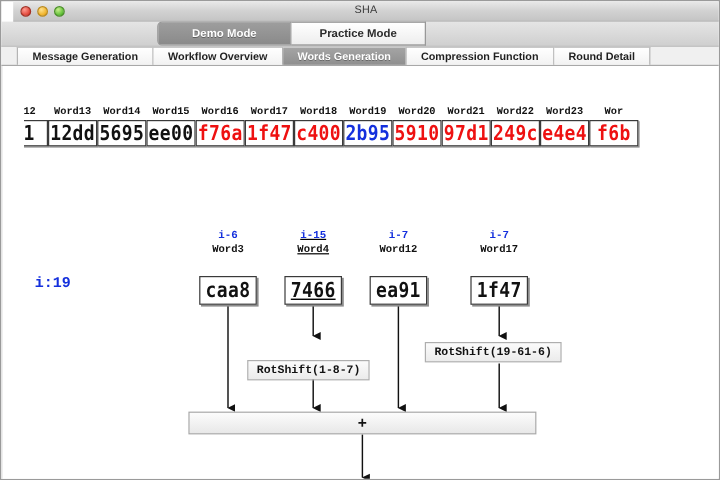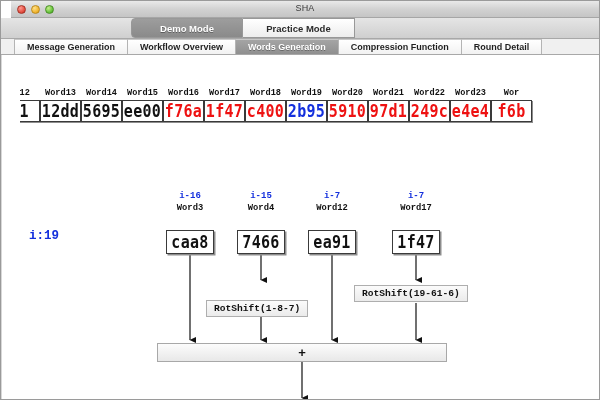--- a/index.html
+++ b/index.html
@@ -383,28 +383,28 @@
 
       <line x1="330" y1="183" x2="330" y2="285" stroke="#111111" stroke-width="1.2" marker-end="url(#ah)"></line>
 
       <line x1="414" y1="183" x2="414" y2="225" stroke="#111111" stroke-width="1.2" marker-end="url(#ah)"></line>
       <line x1="414" y1="248" x2="414" y2="285" stroke="#111111" stroke-width="1.2" marker-end="url(#ah)"></line>
 
       <line x1="300" y1="307" x2="300" y2="343" stroke="#111111" stroke-width="1.2" marker-end="url(#ah)"></line>
     </svg>
 
     <div class="node" style="left:159px; top:136px;">
-      <div class="node-idx">i-16</div>
+      <div class="node-idx">i-6</div>
       <div class="node-name">Word3</div>
       <div class="node-box">
         <span class="lcd black">caa8</span>
       </div>
     </div>
 
-    <div class="node" style="left:230px; top:136px;">
+    <div class="node" style="left:230px; top:136px;text-decoration:underline;">
       <div class="node-idx">i-15</div>
       <div class="node-name">Word4</div>
       <div class="node-box">
         <span class="lcd black">7466</span>
       </div>
     </div>
 
     <div class="node" style="left:301px; top:136px;">
       <div class="node-idx">i-7</div>
       <div class="node-name">Word12</div>

